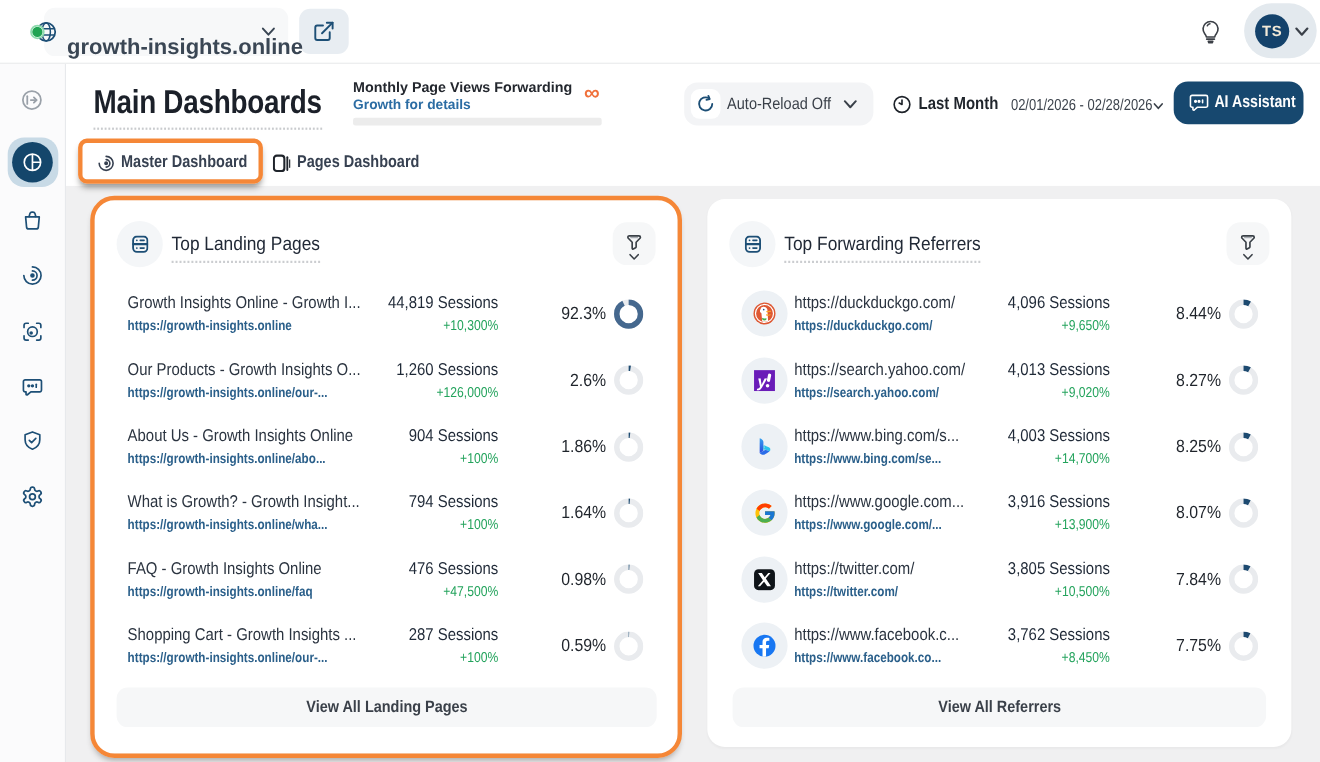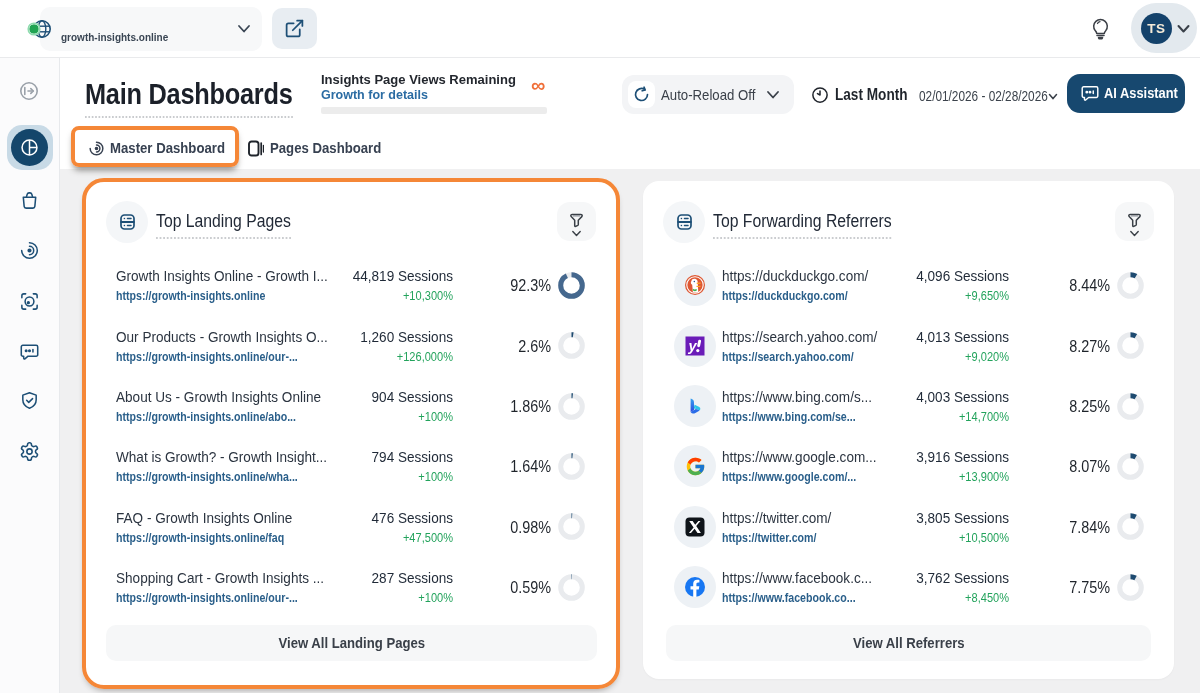--- a/index.html
+++ b/index.html
@@ -43,21 +43,21 @@
 
 <div class="abs" style="left:40px;top:7px;width:222px;height:44px;background:#f7f8f9;border-radius:10px;z-index:6"></div>
 <svg class="abs" style="left:27px;top:17px;z-index:7" width="25" height="24" viewBox="0 0 25 24">
 <circle cx="15" cy="12" r="8.2" fill="none" stroke="#1d4f76" stroke-width="1.6"></circle>
 <ellipse cx="15" cy="12" rx="3.8" ry="8.2" fill="none" stroke="#1d4f76" stroke-width="1.4"></ellipse>
 <line x1="7" y1="9.2" x2="23" y2="9.2" stroke="#1d4f76" stroke-width="1.4"></line>
 <line x1="7" y1="14.8" x2="23" y2="14.8" stroke="#1d4f76" stroke-width="1.4"></line>
 <circle cx="7" cy="12" r="5.2" fill="#21a453" stroke="#fff" stroke-width="1"></circle>
 <circle cx="7" cy="12" r="5.8" fill="none" stroke="#8edbae" stroke-width="1.6"></circle>
 </svg>
-<div class="abs b" style="left:61px;top:32px;font-size:10px;color:#3a4654;z-index:7">growth-insights.online</div>
+<div class="abs b" style="left:61px;top:32px;font-size:20px;color:#3a4654;z-index:7">growth-insights.online</div>
 <svg class="abs" style="left:237px;top:24px;z-index:7" width="14" height="10" viewBox="0 0 14 10">
 <path d="M2 2 L7 7.5 L12 2" stroke="#3a4654" stroke-width="1.8" fill="none" stroke-linecap="round" stroke-linejoin="round"></path>
   </svg>
 <div class="abs" style="left:272px;top:8px;width:45px;height:41px;background:#e8edf2;border-radius:10px;z-index:6"></div>
 <svg class="abs" style="left:284px;top:18px;z-index:7" width="21" height="21" viewBox="0 0 24 24" fill="none" stroke="#1d4f76" stroke-width="2" stroke-linecap="round" stroke-linejoin="round">
 <path d="M18 13v6a2 2 0 0 1-2 2H5a2 2 0 0 1-2-2V8a2 2 0 0 1 2-2h6"></path>
     <path d="M15 3h6v6"></path>
     <path d="M10 14 21 3"></path>
   </svg>
 <svg class="abs" style="left:1092px;top:17px;z-index:7" width="17" height="23" viewBox="0 0 17 23" fill="none" stroke="#3b3f46" stroke-width="1.5" stroke-linecap="round" stroke-linejoin="round">
@@ -109,21 +109,21 @@
   </svg>
 <svg class="abs" style="left:19px;top:390px;z-index:6" width="21" height="21" viewBox="0 0 22 22" fill="none" stroke="#1d4f76" stroke-width="1.6" stroke-linecap="round" stroke-linejoin="round">
     <path d="M11 2.8 L18 5.4 V10.2 C18 14.6 15.2 17.6 11 19.2 C6.8 17.6 4 14.6 4 10.2 V5.4 Z"></path>
     <path d="M8 10.8 L10.2 13 L14.2 9"></path>
   </svg>
 <svg class="abs" style="left:19px;top:440.5px;z-index:6" width="21" height="21" viewBox="0 0 24 24" fill="none" stroke="#1d4f76" stroke-width="1.8" stroke-linecap="round" stroke-linejoin="round">
     <path d="M12.22 2h-.44a2 2 0 0 0-2 2v.18a2 2 0 0 1-1 1.73l-.43.25a2 2 0 0 1-2 0l-.15-.08a2 2 0 0 0-2.73.73l-.22.38a2 2 0 0 0 .73 2.73l.15.1a2 2 0 0 1 1 1.72v.51a2 2 0 0 1-1 1.74l-.15.09a2 2 0 0 0-.73 2.73l.22.38a2 2 0 0 0 2.73.73l.15-.08a2 2 0 0 1 2 0l.43.25a2 2 0 0 1 1 1.73V20a2 2 0 0 0 2 2h.44a2 2 0 0 0 2-2v-.18a2 2 0 0 1 1-1.73l.43-.25a2 2 0 0 1 2 0l.15.08a2 2 0 0 0 2.73-.73l.22-.39a2 2 0 0 0-.73-2.73l-.15-.08a2 2 0 0 1-1-1.74v-.5a2 2 0 0 1 1-1.74l.15-.09a2 2 0 0 0 .73-2.73l-.22-.38a2 2 0 0 0-2.73-.73l-.15.08a2 2 0 0 1-2 0l-.43-.25a2 2 0 0 1-1-1.73V4a2 2 0 0 0-2-2z"></path>
     <circle cx="12" cy="12" r="3"></circle>
   </svg>
 <div class="abs" style="left:85px;top:77px;font-size:30px;font-weight:bold;color:#1b2029;border-bottom:2px dotted #c9cbce;padding-bottom:5px;letter-spacing:-0.3px;transform:scaleX(0.845);transform-origin:0 0">Main Dashboards</div>
-<div class="abs b" style="left:321px;top:72px;font-size:13px;color:#23272e">Insights Page Views Remaining</div>
+<div class="abs b" style="left:321px;top:72px;font-size:13px;color:#23272e">Monthly Page Views Forwarding</div>
 <div class="abs b" style="left:321px;top:88px;font-size:12.5px;color:#2b6ca3">Growth for details</div>
 <div class="abs" style="left:321px;top:107px;width:226px;height:7px;background:#ececec;border-radius:2px"></div>
 <div class="abs b" style="left:531px;top:74px;font-size:20px;color:#f0703a">∞</div>
 <div class="abs" style="left:622px;top:75px;width:172px;height:39px;background:#f3f4f6;border-radius:12px"></div>
 <div class="abs" style="left:628px;top:81px;width:27px;height:27px;background:#fff;border-radius:8px"></div>
 <svg class="abs" style="left:633px;top:86px" width="17" height="17" viewBox="0 0 17 17" fill="none" stroke="#1d4f76" stroke-width="1.7" stroke-linecap="round">
 <path d="M14.5 8.5 A6 6 0 1 1 11.5 3.3"></path>
 <path d="M11 1.2 L12.2 4.0 L9.2 4.8" stroke-linejoin="round"></path>
 </svg>
 <div class="abs" style="left:661px;top:86px;font-size:15px;color:#3a4049;transform:scaleX(0.88);transform-origin:0 0">Auto-Reload Off</div>

